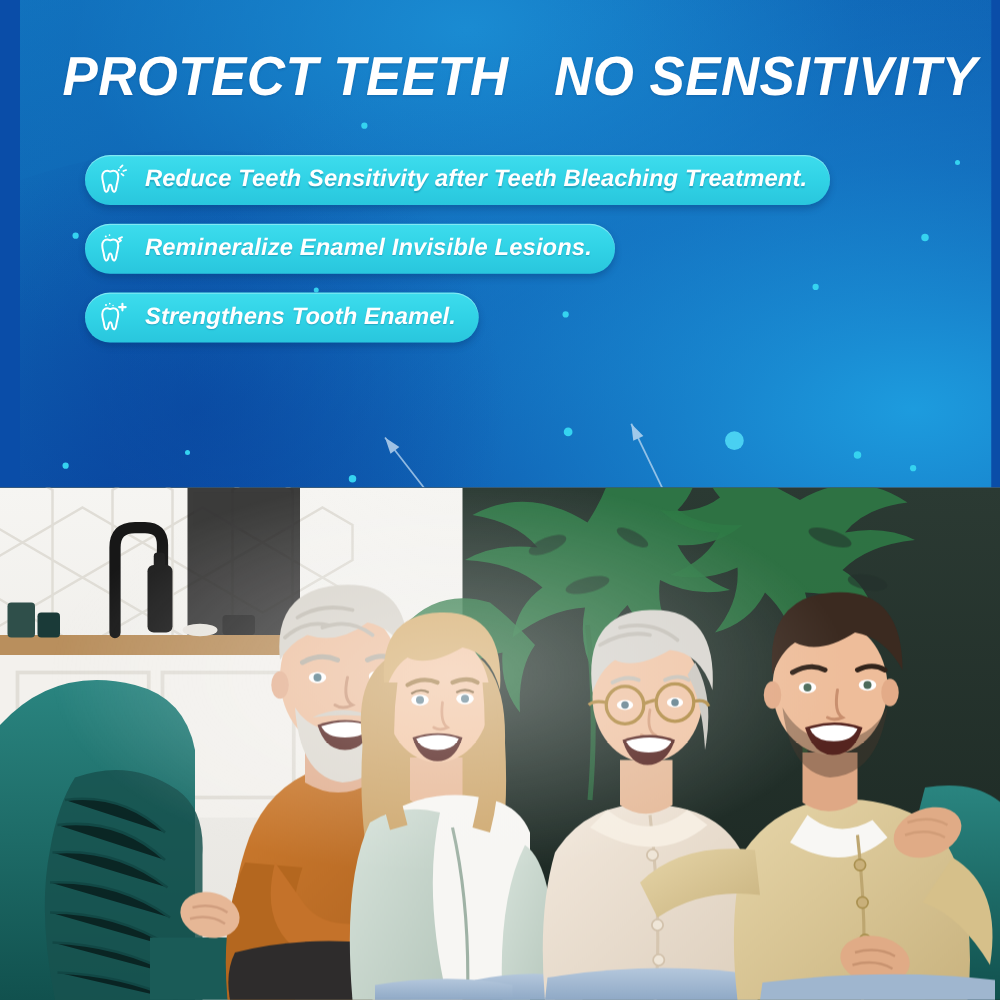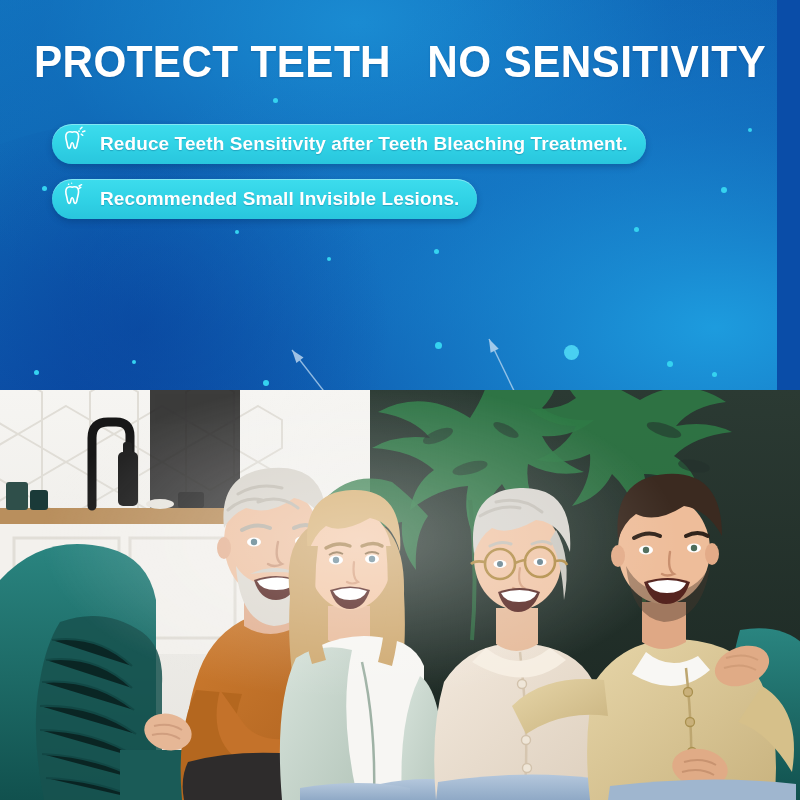--- a/index.html
+++ b/index.html
@@ -15,29 +15,30 @@
     position: relative;
     width: 800px;
     height: 800px;
     overflow: hidden;
     background: #0a4da8;
   }
 
   
   .top-panel {
     position: absolute;
-    left: 0;
+    left: 16px;
     top: 0;
     width: 777px;
     height: 390px;
     overflow: hidden;
     background:
       radial-gradient(ellipse 900px 520px at 92% 84%, rgba(30,160,225,0.95) 0%, rgba(24,135,208,0.55) 38%, rgba(12,95,180,0.0) 72%),
       radial-gradient(ellipse 700px 420px at 46% 6%, rgba(28,145,215,0.85) 0%, rgba(18,110,190,0.35) 45%, rgba(10,80,170,0.0) 75%),
       linear-gradient(160deg, #1173bd 0%, #0f6ab6 22%, #0d55ab 55%, #0a46a0 78%, #0b4aa4 100%);
+    font-style: italic;
   }
 
   
   .panel-vignette {
     position: absolute;
     left: -160px;
     top: 120px;
     width: 600px;
     height: 420px;
     border-radius: 50%;
@@ -66,21 +67,21 @@
 
   
   .pill-list {
     position: absolute;
     left: 52px;
     top: 124px;
     width: 720px;
   }
   .pill {
     display: inline-flex;
-    align-items: flex-start;
+    align-items: center;
     height: 40px;
     padding: 0 18px 0 8px;
     margin-bottom: 15px;
     border-radius: 20px;
     background: linear-gradient(180deg, #3ddced 0%, #31d3e6 48%, #29c6dd 100%);
     box-shadow: 0 3px 6px rgba(3,40,90,0.30), inset 0 1px 0 rgba(255,255,255,0.35);
     white-space: nowrap;
   }
   .pill-row { line-height: 0; }
 
@@ -189,24 +190,38 @@
       <div class="pill-row">
         <div class="pill">
           <span class="pill-icon">
             <svg viewBox="0 0 32 32" fill="none" stroke="#ffffff" stroke-width="1.7" stroke-linecap="round" stroke-linejoin="round">
               <path d="M10.5 8.2c-2.6 0-4.3 2-4.3 5 0 3 .8 4.6 1.3 7.2.4 2.2.5 4.6 1.6 5.4 1.1.8 2-.6 2.3-2.4.3-1.8.5-3.4 1.6-3.4s1.3 1.6 1.6 3.4c.3 1.8 1.2 3.2 2.3 2.4 1.1-.8 1.2-3.2 1.6-5.4.5-2.6 1.3-4.2 1.3-7.2 0-3-1.7-5-4.3-5-1.4 0-2 .6-2.5.6s-1.1-.6-2.5-.6z"></path>
               <path d="M19.6 10.6l2.6-1.6-1.9-1.6 2.8-1.3" stroke-width="1.5"></path>
               <circle cx="9.2" cy="5.6" r="0.85" fill="#ffffff" stroke="none"></circle>
               <circle cx="12.4" cy="4.4" r="0.7" fill="#ffffff" stroke="none"></circle>
             </svg>
           </span>
-          <span class="pill-label">Recommended Small Invisible Lesions.</span>
+          <span class="pill-label">Remineralize Enamel Invisible Lesions.</span>
         </div>
       </div>
 
+      <div class="pill-row">
+        <div class="pill">
+          <span class="pill-icon">
+            <svg viewBox="0 0 32 32" fill="none" stroke="#ffffff" stroke-width="1.7" stroke-linecap="round" stroke-linejoin="round">
+              <path d="M10.5 8.2c-2.6 0-4.3 2-4.3 5 0 3 .8 4.6 1.3 7.2.4 2.2.5 4.6 1.6 5.4 1.1.8 2-.6 2.3-2.4.3-1.8.5-3.4 1.6-3.4s1.3 1.6 1.6 3.4c.3 1.8 1.2 3.2 2.3 2.4 1.1-.8 1.2-3.2 1.6-5.4.5-2.6 1.3-4.2 1.3-7.2 0-3-1.7-5-4.3-5-1.4 0-2 .6-2.5.6s-1.1-.6-2.5-.6z"></path>
+              <path d="M23.4 4.3v5.6M20.6 7.1h5.6" stroke-width="1.8"></path>
+              <circle cx="9.4" cy="5.4" r="0.85" fill="#ffffff" stroke="none"></circle>
+              <circle cx="12.6" cy="4.2" r="0.7" fill="#ffffff" stroke="none"></circle>
+              <circle cx="15.4" cy="5.8" r="0.6" fill="#ffffff" stroke="none"></circle>
+            </svg>
+          </span>
+          <span class="pill-label">Strengthens Tooth Enamel.</span>
+        </div>
+      </div>
 
 
     </div>
   </div>
 
   <div class="photo">
     <svg viewBox="0 0 800 410" preserveAspectRatio="xMidYMid slice">
       <defs>
         <linearGradient id="gWall" x1="0" y1="0" x2="0" y2="1">
           <stop offset="0%" stop-color="#f6f5f2"></stop>

